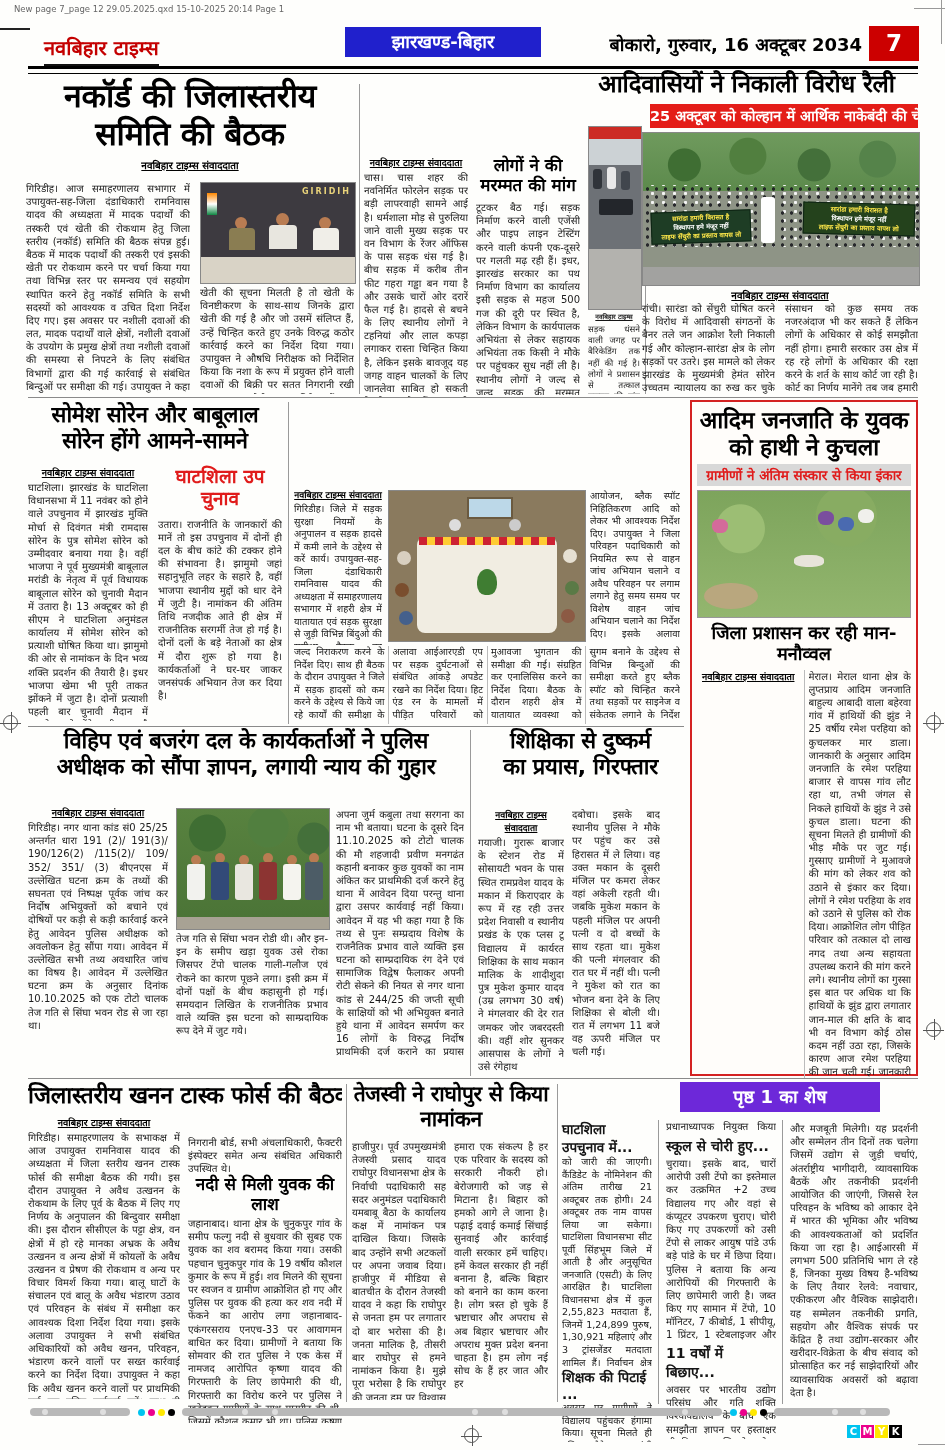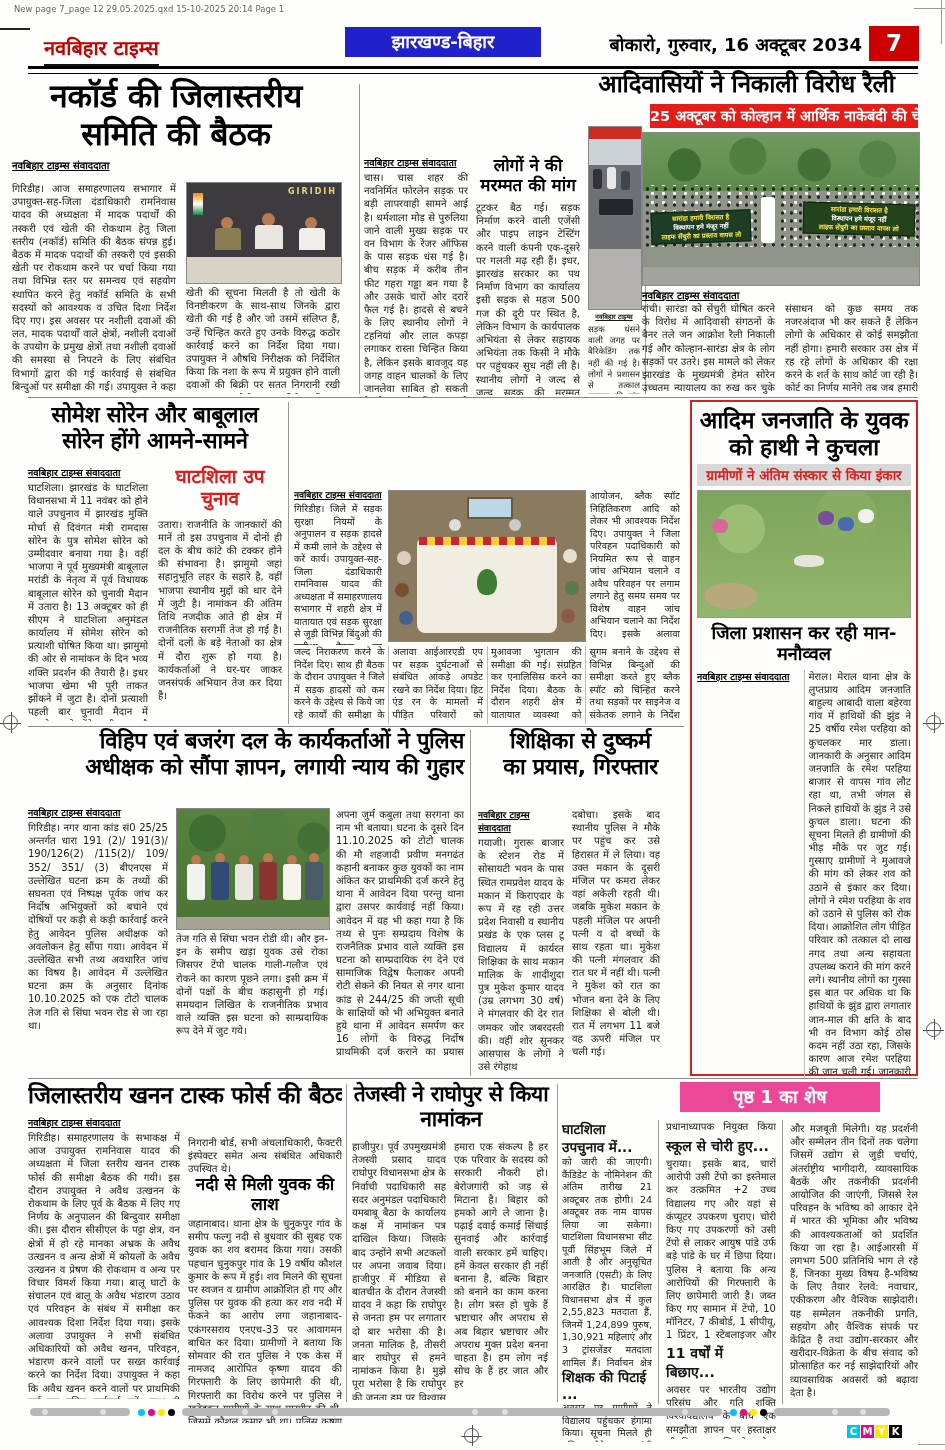--- a/index.html
+++ b/index.html
@@ -1,21 +1,21 @@
 <!DOCTYPE html>
 <html><head>
 <meta charset="utf-8">
 <style>
   html,body{margin:0;padding:0;background:#e9e7e2;}
   #page{position:relative;width:945px;height:1450px;background:#fefefc;margin:0 auto;
         font-family:"DejaVu Sans",sans-serif;color:#151515;overflow:hidden;}
   .abs{position:absolute;}
   .hl{font-weight:bold;color:#000;text-align:center;line-height:1.18;letter-spacing:-0.3px;}
   .body{font-size:10px;line-height:1.32;text-align:justify;overflow:hidden;color:#1b1b1b;}
-  .byline{font-size:10px;font-weight:bold;text-decoration:underline;color:#000;}
+  .byline{font-size:10px;font-weight:bold;text-align:center;text-decoration:underline;color:#000;}
   .cols2{column-count:2;column-gap:9px;column-rule:1px solid #bbb;column-fill:auto;}
   .cols4{column-count:4;column-gap:8px;column-rule:1px solid #bbb;column-fill:auto;}
   .vrule{position:absolute;width:1px;background:#9a9a9a;}
   .hrule{position:absolute;height:1px;background:#8a8a8a;}
   .kicker-red{background:#e41d18;color:#fff;font-weight:bold;text-align:center;}
   .subhead{font-weight:bold;color:#000;text-align:center;line-height:1.15;}
   .ph{position:absolute;overflow:hidden;border:1px solid #888;}
   .reg{position:absolute;width:13px;height:13px;border:1px solid #555;border-radius:50%;}
   .reg:before,.reg:after{content:"";position:absolute;background:#555;}
   .reg:before{left:50%;top:-4px;width:1px;height:21px;}
@@ -47,21 +47,21 @@
   <div class="abs" style="left:345px;top:27px;width:196px;height:30px;background:#2020cc;color:#fff;font-size:18px;font-weight:bold;text-align:center;line-height:30px;">झारखण्ड-बिहार</div>
   <div class="abs" style="left:596px;top:32px;width:266px;font-size:18px;font-weight:bold;color:#000;text-align:right;white-space:nowrap;">बोकारो, गुरुवार, 16 अक्टूबर 2034</div>
   <div class="abs" style="left:869px;top:26px;width:50px;height:35px;background:#cc0000;color:#fff;font-size:23px;font-weight:bold;text-align:center;line-height:35px;">7</div>
   <div class="abs" style="left:28px;top:66px;width:890px;height:3px;background:#000;"></div>
   <div class="abs" style="left:28px;top:73px;width:890px;height:1px;background:#000;"></div>
 
   <div class="vrule" style="left:359px;top:84px;height:310px;"></div>
   <div class="vrule" style="left:645px;top:136px;height:258px;"></div>
   <div class="hrule" style="left:28px;top:397px;width:890px;"></div>
 
-  <div class="abs" style="left:12px;top:78px;width:328px;height:318px;">
+  <div class="abs" style="left:26px;top:78px;width:328px;height:318px;">
     <div class="hl" style="font-size:32px;">नकॉर्ड की जिलास्तरीय समिति की बैठक</div>
     <div class="byline" style="margin-top:4px;">नवबिहार टाइम्स संवाददाता</div>
     <div class="abs body" style="left:0;top:104px;width:164px;height:212px;">गिरिडीह। आज समाहरणालय सभागार में उपायुक्त-सह-जिला दंडाधिकारी रामनिवास यादव की अध्यक्षता में मादक पदार्थों की तस्करी एवं खेती की रोकथाम हेतु जिला स्तरीय (नकॉर्ड) समिति की बैठक संपन्न हुई। बैठक में मादक पदार्थों की तस्करी एवं इसकी खेती पर रोकथाम करने पर चर्चा किया गया तथा विभिन्न स्तर पर समन्वय एवं सहयोग स्थापित करने हेतु नकॉर्ड समिति के सभी सदस्यों को आवश्यक व उचित दिशा निर्देश दिए गए। इस अवसर पर नशीली दवाओं की लत, मादक पदार्थों वाले क्षेत्रों, नशीली दवाओं के उपयोग के प्रमुख क्षेत्रों तथा नशीली दवाओं की समस्या से निपटने के लिए संबंधित विभागों द्वारा की गई कार्रवाई से संबंधित बिन्दुओं पर समीक्षा की गई। उपायुक्त ने कहा कि जिले में मादक पदार्थों के विरुद्ध सघन अभियान चलाया जाए तथा दोषियों पर कठोर कार्रवाई हो।</div>
     <div class="ph" style="left:174px;top:104px;width:154px;height:100px;background:#3d3a40;">
       <div class="abs" style="right:4px;top:4px;font-size:8px;letter-spacing:2px;color:#e8d27a;font-weight:bold;">GIRIDIH</div>
       <div class="abs" style="left:6px;top:10px;width:10px;height:22px;background:linear-gradient(#f80,#fff,#184);"></div>
       <div class="figure" style="left:28px;top:34px;">
         <div class="head" style="left:6px;top:0;width:12px;height:12px;"></div>
         <div class="abs" style="left:0;top:11px;width:26px;height:22px;background:#8a7d52;border-radius:4px 4px 0 0;"></div>
       </div>
@@ -185,21 +185,21 @@
     <div class="cols2" style="height:408px;margin-top:5px;overflow:hidden;">
       <div class="byline" style="font-size:9.5px;">नवबिहार टाइम्स संवाददाता</div>
       <div class="body" style="height:100%;">मेराल। मेराल थाना क्षेत्र के लुप्तप्राय आदिम जनजाति बाहुल्य आबादी वाला बहेरवा गांव में हाथियों की झुंड ने 25 वर्षीय रमेश परहिया को कुचलकर मार डाला। जानकारी के अनुसार आदिम जनजाति के रमेश परहिया बाजार से वापस गांव लौट रहा था, तभी जंगल से निकले हाथियों के झुंड ने उसे कुचल डाला। घटना की सूचना मिलते ही ग्रामीणों की भीड़ मौके पर जुट गई। गुस्साए ग्रामीणों ने मुआवजे की मांग को लेकर शव को उठाने से इंकार कर दिया। लोगों ने रमेश परहिया के शव को उठाने से पुलिस को रोक दिया। आक्रोशित लोग पीड़ित परिवार को तत्काल दो लाख नगद तथा अन्य सहायता उपलब्ध कराने की मांग करने लगे। स्थानीय लोगों का गुस्सा इस बात पर अधिक था कि हाथियों के झुंड द्वारा लगातार जान-माल की क्षति के बाद भी वन विभाग कोई ठोस कदम नहीं उठा रहा, जिसके कारण आज रमेश परहिया की जान चली गई। जानकारी के अनुसार वन विभाग द्वारा पीड़ित परिवार को तत्काल 50 हजार रुपये नगद दिया जा रहा था, लेकिन ग्रामीणों ने इसे लेने से इनकार कर दिया। ग्रामीणों का कहना है कि वन विभाग की लापरवाही के कारण यह घटना घटी है। हाथी के भय से कई लोग पहले भी गांव छोड़ चुके हैं। इसलिए पीड़ित परिवार को तुरंत दस लाख रुपये नगद मुआवजा, आश्रित को नौकरी तथा अन्य सहायता उपलब्ध कराई जाए। दूसरी ओर जिला प्रशासन एवं वन विभाग के अधिकारी गांव पहुंचकर ग्रामीणों को समझाने-बुझाने में जुटे रहे। देर शाम तक शव का पोस्टमार्टम नहीं हो पाया था। ग्रामीण अपनी मांग पर अड़े हुए हैं।</div>
     </div>
   </div>
 
   <div class="vrule" style="left:470px;top:730px;height:346px;"></div>
   <div class="hrule" style="left:28px;top:1078px;width:890px;"></div>
 
   <div class="abs" style="left:28px;top:728px;width:436px;height:348px;">
-    <div class="hl" style="font-size:22px;font-weight:700;text-align:right;">विहिप एवं बजरंग दल के कार्यकर्ताओं ने पुलिस अधीक्षक को सौंपा ज्ञापन, लगायी न्याय की गुहार</div>
+    <div class="hl" style="font-size:22px;font-weight:700;">विहिप एवं बजरंग दल के कार्यकर्ताओं ने पुलिस अधीक्षक को सौंपा ज्ञापन, लगायी न्याय की गुहार</div>
     <div class="abs" style="left:0;top:78px;width:140px;">
       <div class="byline" style="font-size:9.5px;">नवबिहार टाइम्स संवाददाता</div>
       <div class="body" style="height:252px;margin-top:2px;">गिरिडीह। नगर थाना कांड सं0 25/25 अन्तर्गत धारा 191 (2)/ 191(3)/ 190/126(2) /115(2)/ 109/ 352/ 351/ (3) बीएनएस में उल्लेखित घटना क्रम के तथ्यों की सघनता एवं निष्पक्ष पूर्वक जांच कर निर्दोष अभियुक्तों को बचाने एवं दोषियों पर कड़ी से कड़ी कार्रवाई करने हेतु आवेदन पुलिस अधीक्षक को अवलोकन हेतु सौंपा गया। आवेदन में उल्लेखित सभी तथ्य अवधारित जांच का विषय है। आवेदन में उल्लेखित घटना क्रम के अनुसार दिनांक 10.10.2025 को एक टोटो चालक तेज गति से सिंघा भवन रोड से जा रहा था।</div>
     </div>
     <div class="ph" style="left:148px;top:80px;width:152px;height:120px;
          background:radial-gradient(circle at 20% 20%, #3f6e33 18px, transparent 19px),radial-gradient(circle at 60% 15%, #517f3f 20px, transparent 21px),radial-gradient(circle at 90% 25%, #44703a 16px, transparent 17px),linear-gradient(#58823f,#4a7336);">
       <div class="figure" style="left:10px;top:46px;">
           <div class="head" style="left:4px;top:0;width:10px;height:10px;"></div>
           <div class="abs" style="left:0;top:9px;width:18px;height:36px;background:#f2f2ee;border-radius:3px;"></div>
         </div>
@@ -254,21 +254,21 @@
     </div>
   </div>
 
   <div class="abs" style="left:352px;top:1082px;width:198px;height:320px;">
     <div class="hl" style="font-size:21px;">तेजस्वी ने राघोपुर से किया नामांकन</div>
     <div class="abs body" style="left:0;top:58px;width:94px;height:260px;">हाजीपुर। पूर्व उपमुख्यमंत्री तेजस्वी प्रसाद यादव राघोपुर विधानसभा क्षेत्र के निर्वाची पदाधिकारी सह सदर अनुमंडल पदाधिकारी यमबाबू बैठा के कार्यालय कक्ष में नामांकन पत्र दाखिल किया। जिसके बाद उन्होंने सभी अटकलों पर अपना जवाब दिया। हाजीपुर में मीडिया से बातचीत के दौरान तेजस्वी यादव ने कहा कि राघोपुर से जनता हम पर लगातार दो बार भरोसा की है। जनता मालिक है, तीसरी बार राघोपुर से हमने नामांकन किया है। मुझे पूरा भरोसा है कि राघोपुर की जनता हम पर विश्वास करेगी।</div>
     <div class="abs body" style="left:102px;top:58px;width:94px;height:260px;">हमारा एक संकल्प है हर एक परिवार के सदस्य को सरकारी नौकरी हो। बेरोजगारी को जड़ से मिटाना है। बिहार को हमको आगे ले जाना है। पढ़ाई दवाई कमाई सिंचाई सुनवाई और कार्रवाई वाली सरकार हमें चाहिए। हमें केवल सरकार ही नहीं बनाना है, बल्कि बिहार को बनाने का काम करना है। लोग त्रस्त हो चुके हैं भ्रष्टाचार और अपराध से अब बिहार भ्रष्टाचार और अपराध मुक्त प्रदेश बनना चाहता है। हम लोग नई सोच के हैं हर जात और हर</div>
   </div>
 
   <div class="abs" style="left:562px;top:1082px;width:356px;height:322px;">
-    <div class="abs" style="left:118px;top:0;width:200px;height:30px;background:#ec4899;color:#fff;font-size:18px;font-weight:bold;text-align:center;line-height:30px;">पृष्ठ 1 का शेष</div>
+    <div class="abs" style="left:118px;top:0;width:200px;height:30px;background:#6d28d9;color:#fff;font-size:18px;font-weight:bold;text-align:center;line-height:30px;">पृष्ठ 1 का शेष</div>
     <div class="vrule" style="left:96px;top:38px;height:284px;"></div>
     <div class="vrule" style="left:220px;top:38px;height:284px;"></div>
     <div class="abs" style="left:0;top:38px;width:90px;">
       <div style="font-size:13.5px;font-weight:bold;">घाटशिला उपचुनाव में...</div>
       <div class="body" style="height:210px;font-size:9.5px;">को जारी की जाएगी। कैंडिडेट के नोमिनेशन की अंतिम तारीख 21 अक्टूबर तक होगी। 24 अक्टूबर तक नाम वापस लिया जा सकेगा। घाटशिला विधानसभा सीट पूर्वी सिंहभूम जिले में आती है और अनुसूचित जनजाति (एसटी) के लिए आरक्षित है। घाटशिला विधानसभा क्षेत्र में कुल 2,55,823 मतदाता हैं, जिनमें 1,24,899 पुरुष, 1,30,921 महिलाएं और 3 ट्रांसजेंडर मतदाता शामिल हैं। निर्वाचन क्षेत्र का लिंग अनुपात 1,048 है। यहां महिलाओं की संख्या अधिक है। इसके अलावा 2,735 दिव्यांग मतदाता भी अपने मताधिकार का प्रयोग करेंगे। चुनाव आयोग ने कुल 300 मतदान केंद्र और 218 मतदान स्थल निर्धारित किए हैं।</div>
       <div style="font-size:13.5px;font-weight:bold;margin-top:2px;">शिक्षक की पिटाई ...</div>
       <div class="body" style="height:40px;font-size:9.5px;">अवसर पर ग्रामीणों ने विद्यालय पहुंचकर हंगामा किया। सूचना मिलते ही पुलिस मौके पर पहुंची और मामले को शांत कराया। पुलिस ने बताया कि मामले की जांच की जा रही है।</div>
     </div>
     <div class="abs" style="left:104px;top:38px;width:110px;">
       <div class="body" style="height:14px;">प्रधानाध्यापक नियुक्त किया गया है।</div>

